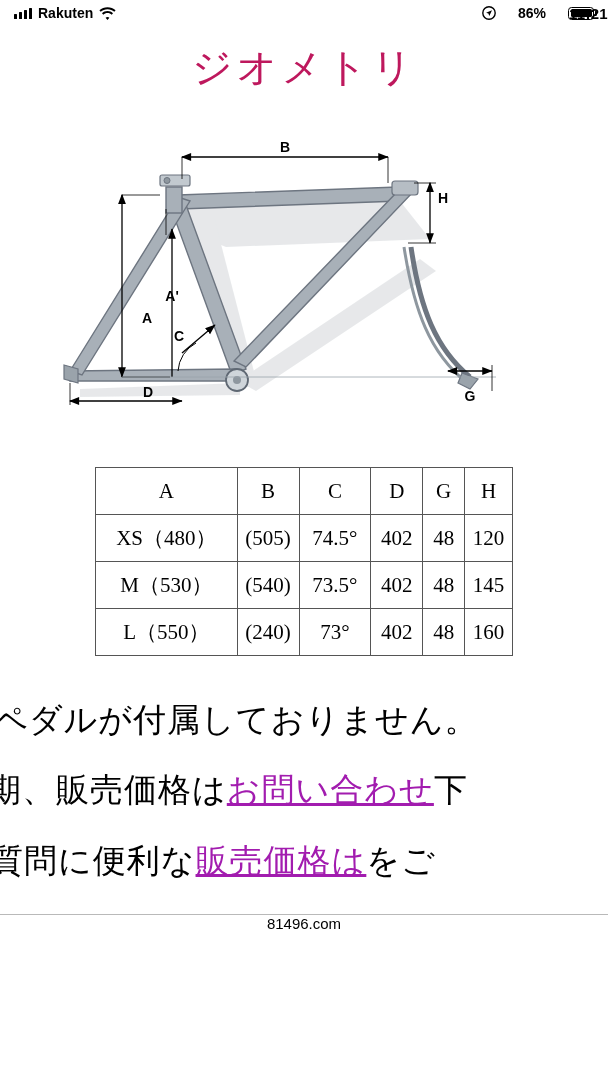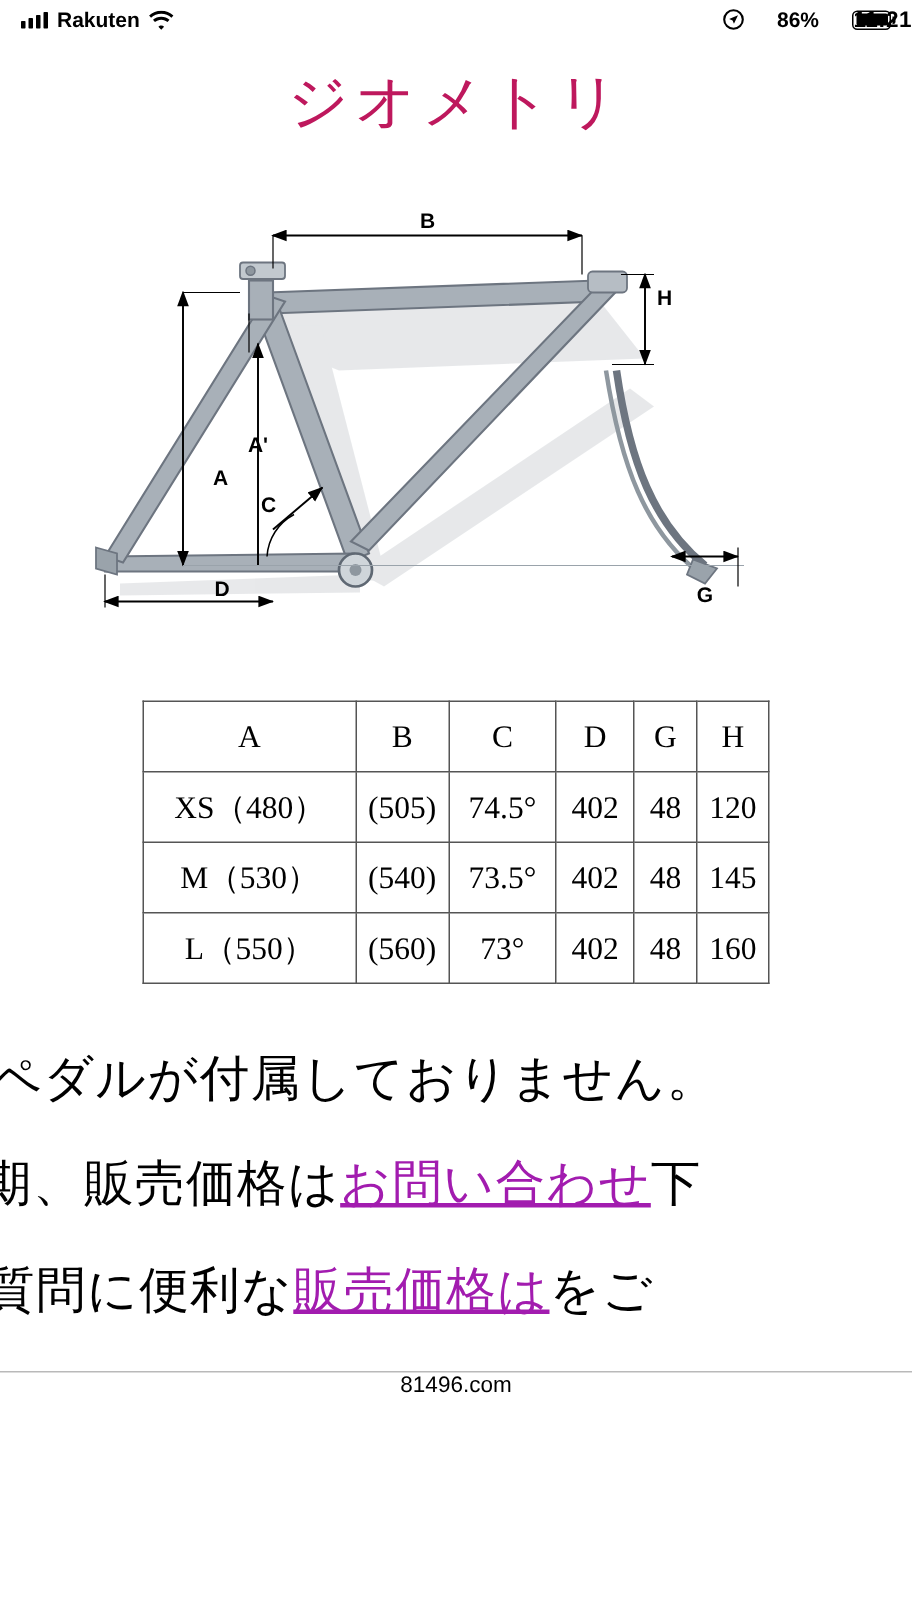--- a/index.html
+++ b/index.html
@@ -307,21 +307,21 @@
           <tr>
             <td>M（530）</td>
             <td>(540)</td>
             <td>73.5°</td>
             <td>402</td>
             <td>48</td>
             <td>145</td>
           </tr>
           <tr>
             <td>L（550）</td>
-            <td>(560)</td>
+            <td>(240)</td>
             <td>73°</td>
             <td>402</td>
             <td>48</td>
             <td>160</td>
           </tr>
         </tbody>
       </table>
     </div>
 
     <div class="body-lines">

